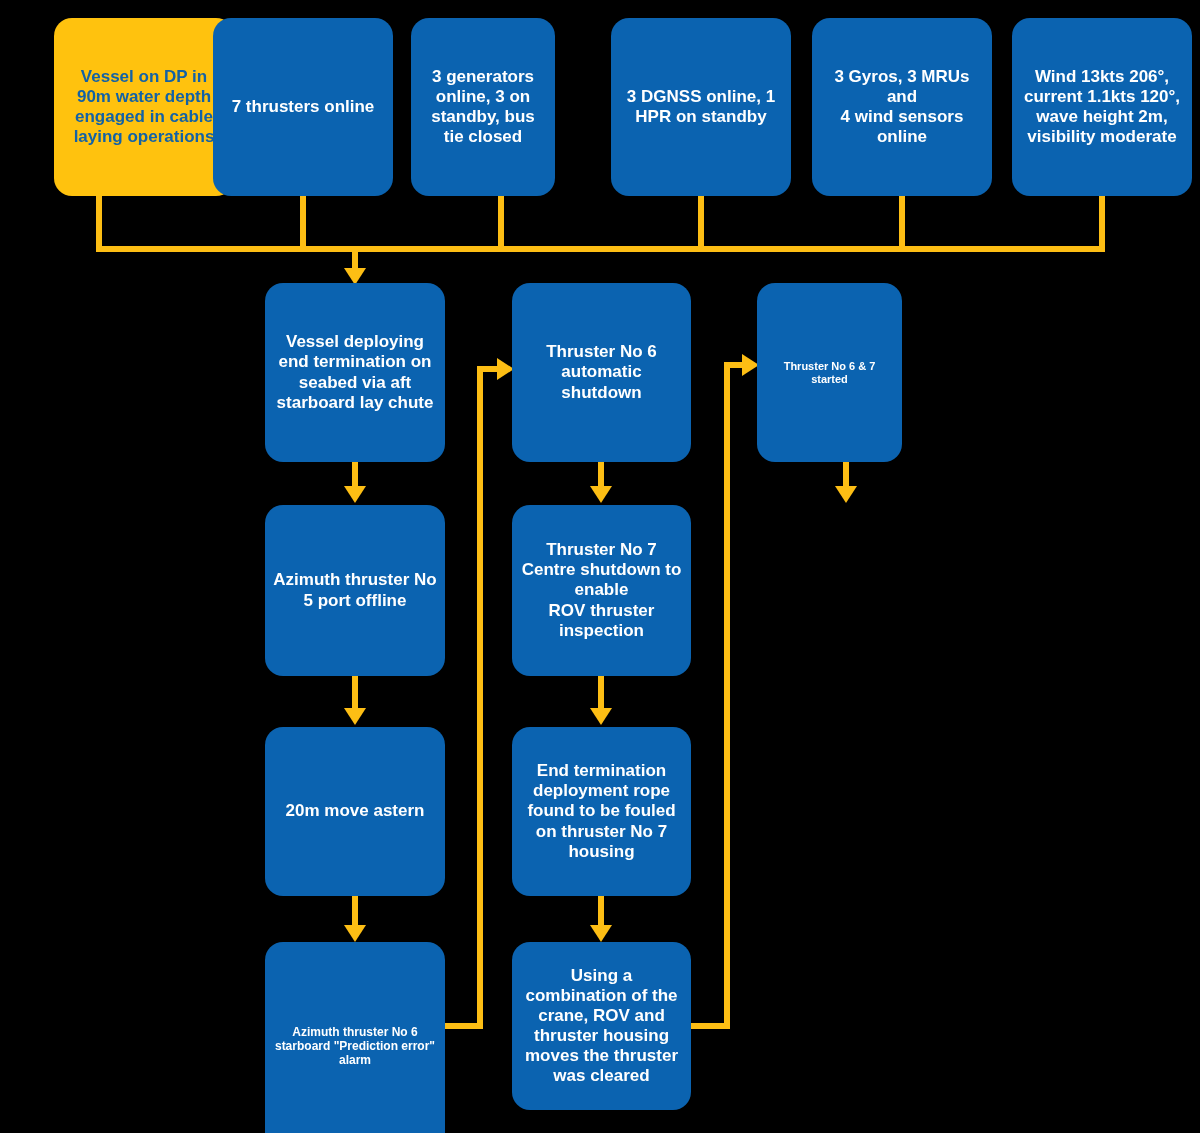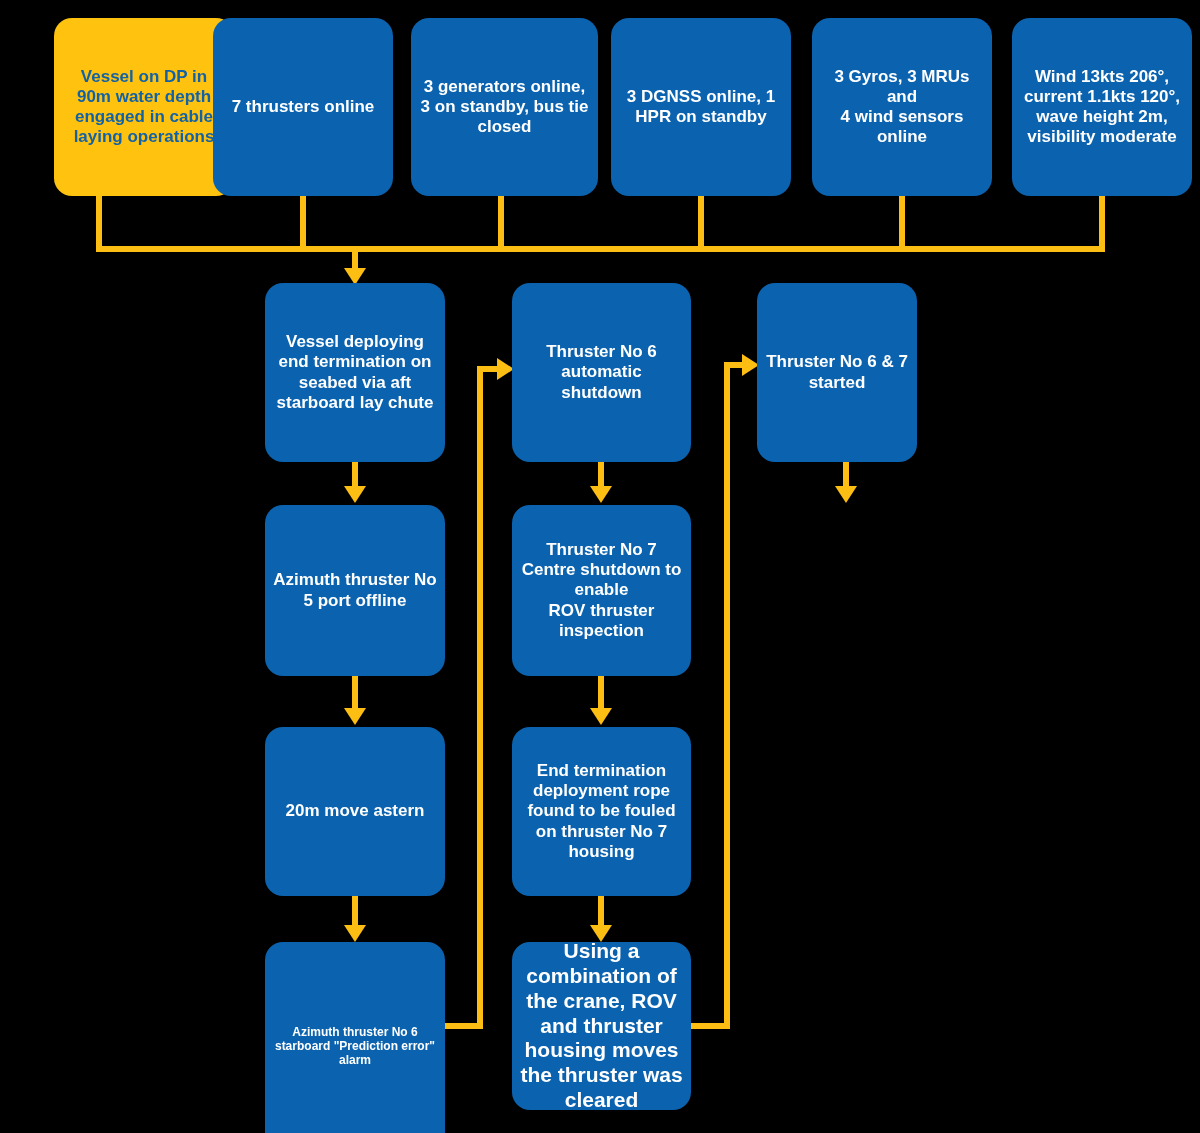--- a/index.html
+++ b/index.html
@@ -61,21 +61,21 @@
 </style>
 </head>
 <body>
 
 <div id="canvas">
 
   <div class="node yellow" style="left:10px; top:18px; width:180px; height:178px; font-size:17px;margin-left:44px;">Vessel on DP in 90m water depth engaged in cable laying operations</div>
 
   <div class="node blue" style="left:213px; top:18px; width:180px; height:178px; font-size:17px;">7 thrusters online</div>
 
-  <div class="node blue" style="left:411px; top:18px; width:187px; height:178px; font-size:17px;">3 generators online, 3 on standby, bus tie closed</div>
+  <div class="node blue" style="left:411px; top:18px; width:144px; height:178px; font-size:17px;">3 generators online, 3 on standby, bus tie closed</div>
 
   <div class="node blue" style="left:611px; top:18px; width:180px; height:178px; font-size:17px;">3 DGNSS online, 1 HPR on standby</div>
 
   <div class="node blue" style="left:812px; top:18px; width:180px; height:178px; font-size:17px;">3 Gyros, 3 MRUs and
 4 wind sensors online</div>
 
   <div class="node blue" style="left:1012px; top:18px; width:180px; height:178px; font-size:17px;">Wind 13kts 206°, current 1.1kts 120°, wave height 2m, visibility moderate</div>
 
   <div class="conn" style="left:96px; top:196px; width:6px; height:56px;"></div>
   <div class="conn" style="left:300px; top:196px; width:6px; height:56px;"></div>
@@ -111,35 +111,35 @@
   <div class="conn" style="left:477px; top:366px; width:24px; height:6px;"></div>
   <div class="arrow-right" style="left:497px; top:358px;"></div>
 
   <div class="node blue" style="left:512px; top:283px; width:179px; height:179px; font-size:17px;">Thruster No 6 automatic shutdown</div>
 
   <div class="node blue" style="left:512px; top:505px; width:179px; height:171px; font-size:17px;">Thruster No 7 Centre shutdown to enable
 ROV thruster inspection</div>
 
   <div class="node blue" style="left:512px; top:727px; width:179px; height:169px; font-size:17px;">End termination deployment rope found to be fouled on thruster No 7 housing</div>
 
-  <div class="node blue" style="left:512px; top:942px; width:179px; height:168px; font-size:21px;">Using a combination of the crane, ROV and thruster housing moves the thruster was cleared</div>
+  <div class="node blue" style="left:512px; top:942px; width:179px; height:168px; font-size:17px;">Using a combination of the crane, ROV and thruster housing moves the thruster was cleared</div>
 
   <div class="conn" style="left:598px; top:462px; width:6px; height:26px;"></div>
   <div class="arrow-down" style="left:590px; top:486px;"></div>
 
   <div class="conn" style="left:598px; top:676px; width:6px; height:33px;"></div>
   <div class="arrow-down" style="left:590px; top:708px;"></div>
 
   <div class="conn" style="left:598px; top:896px; width:6px; height:30px;"></div>
   <div class="arrow-down" style="left:590px; top:925px;"></div>
 
   <div class="conn" style="left:691px; top:1023px; width:39px; height:6px;"></div>
   <div class="conn" style="left:724px; top:362px; width:6px; height:667px;"></div>
   <div class="conn" style="left:724px; top:362px; width:22px; height:6px;"></div>
   <div class="arrow-right" style="left:742px; top:354px;"></div>
 
-  <div class="node blue" style="left:757px; top:283px; width:160px; height:179px; font-size:17px;">Thruster No 6 &amp; 7 started</div>
+  <div class="node blue" style="left:757px; top:283px; width:145px; height:179px; font-size:11px;">Thruster No 6 &amp; 7 started</div>
 
 
   <div class="conn" style="left:843px; top:462px; width:6px; height:26px;"></div>
   <div class="arrow-down" style="left:835px; top:486px;"></div>
 
 </div>
 
 </body></html>

